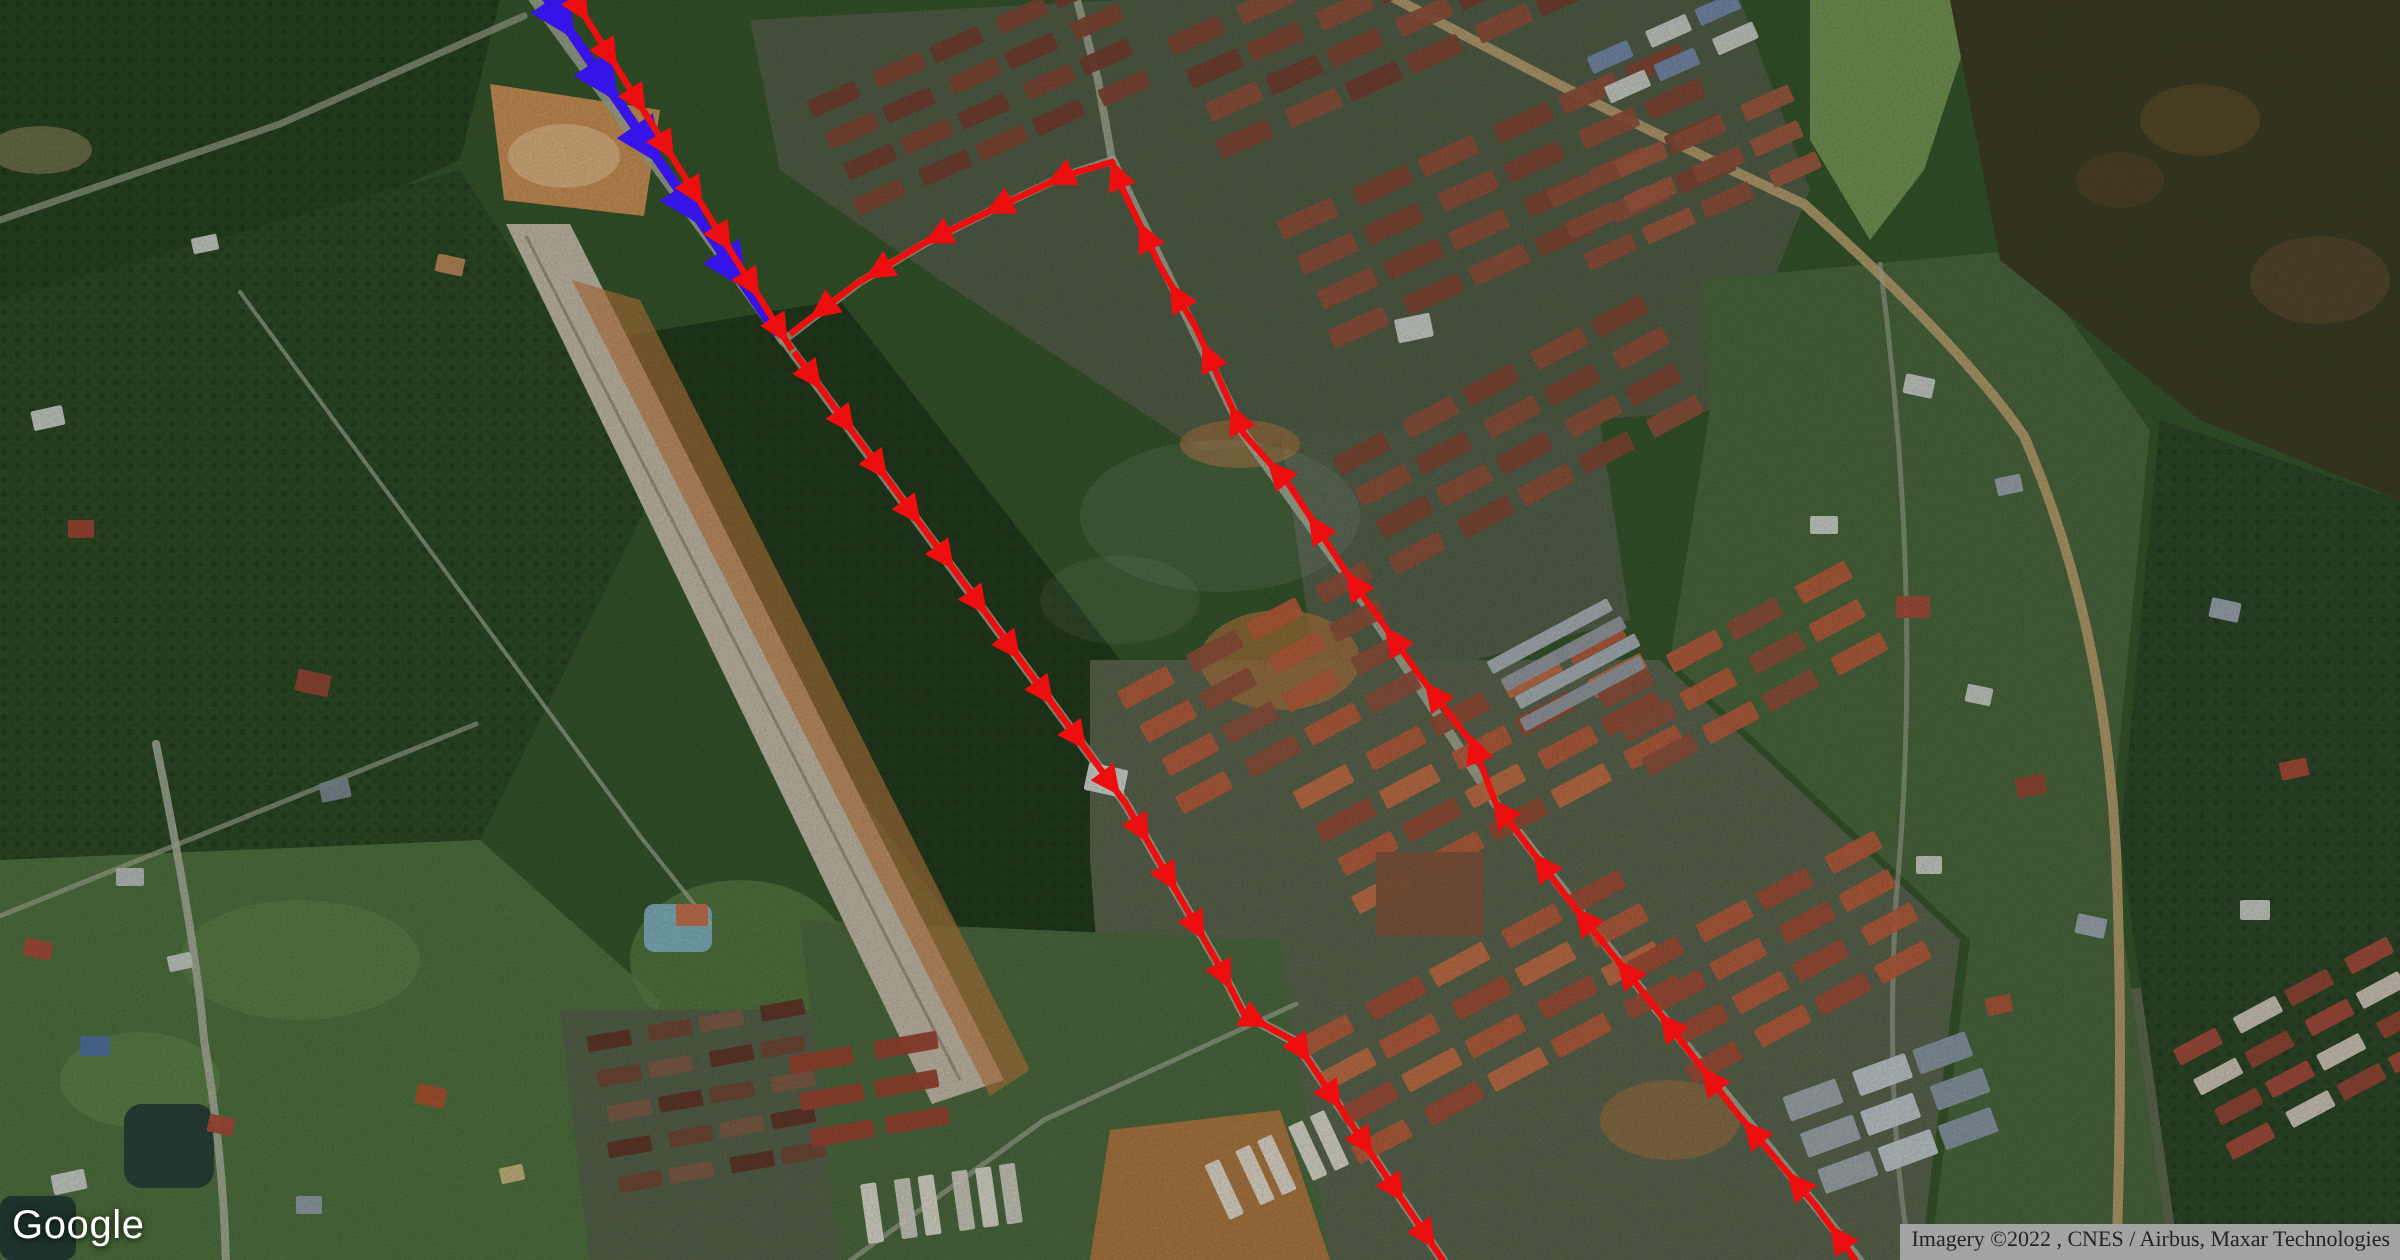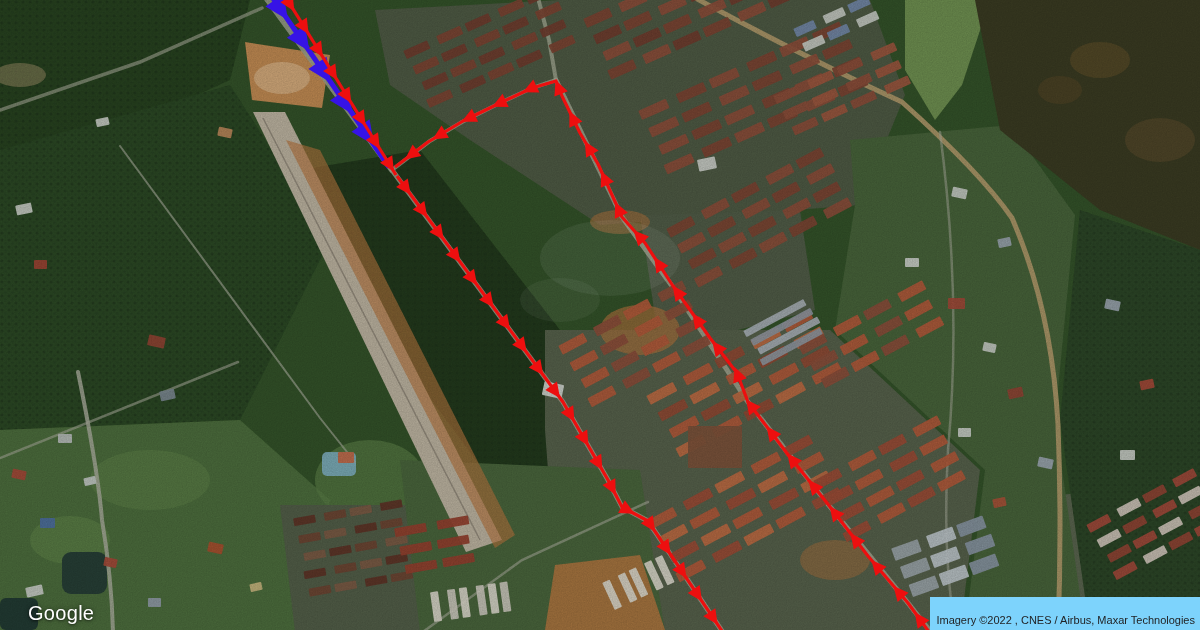--- a/index.html
+++ b/index.html
@@ -1,28 +1,29 @@
 <!DOCTYPE html>
 <html><head>
 <meta charset="utf-8">
 <style>
   html,body{margin:0;padding:0;background:#000;}
   .stage{position:relative;width:1200px;height:630px;overflow:hidden;font-family:"Liberation Sans",sans-serif;}
   .stage svg{display:block;width:1200px;height:630px;}
   .google-logo{
-    position:absolute;left:28px;bottom:5px;
+    position:absolute;left:6px;bottom:5px;
     color:#ffffff;font-size:20px;font-weight:500;letter-spacing:.3px;
     text-shadow:0 0 4px rgba(0,0,0,.55),0 1px 2px rgba(0,0,0,.4);
     user-select:none;
   }
   .attribution{
     position:absolute;right:0;bottom:0;
-    background:#7dd3fc;color:#222426;
-    font-size:11px;line-height:13px;padding:17px 5px 3px 6px;
+    background:#a3a3a3;color:#222426;
+    font-size:11px;line-height:13px;padding:2px 5px 3px 6px;
     white-space:nowrap;
+    font-family:Liberation Serif, serif;
   }
 </style>
 </head>
 <body>
 
 <div class="stage">
 
   <svg id="map-svg" viewBox="0 0 1200 630">
     <defs>
       <pattern id="palms" width="7" height="7" patternUnits="userSpaceOnUse">

